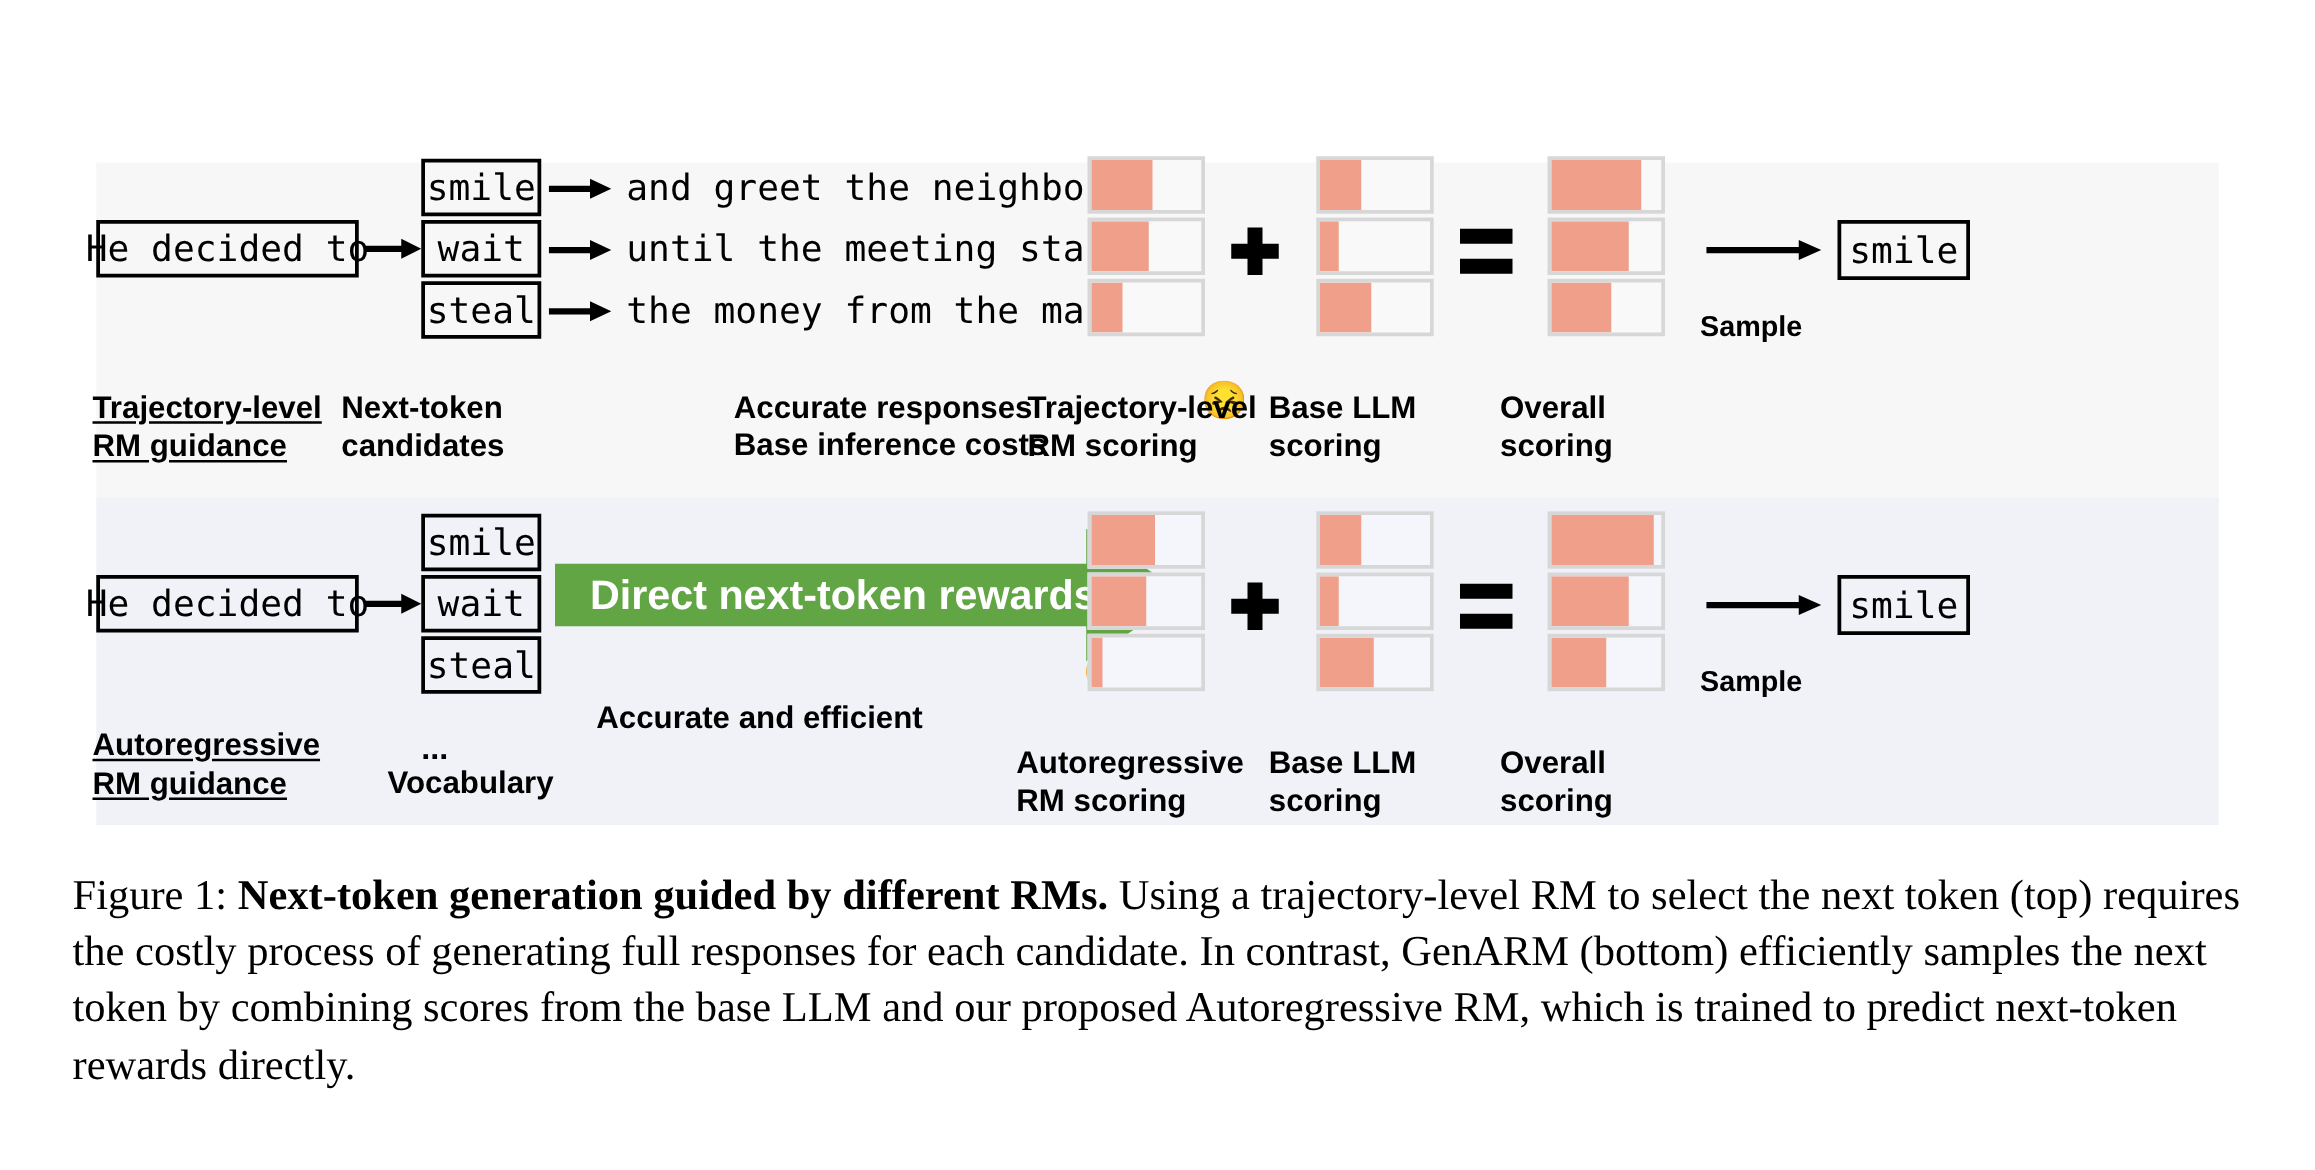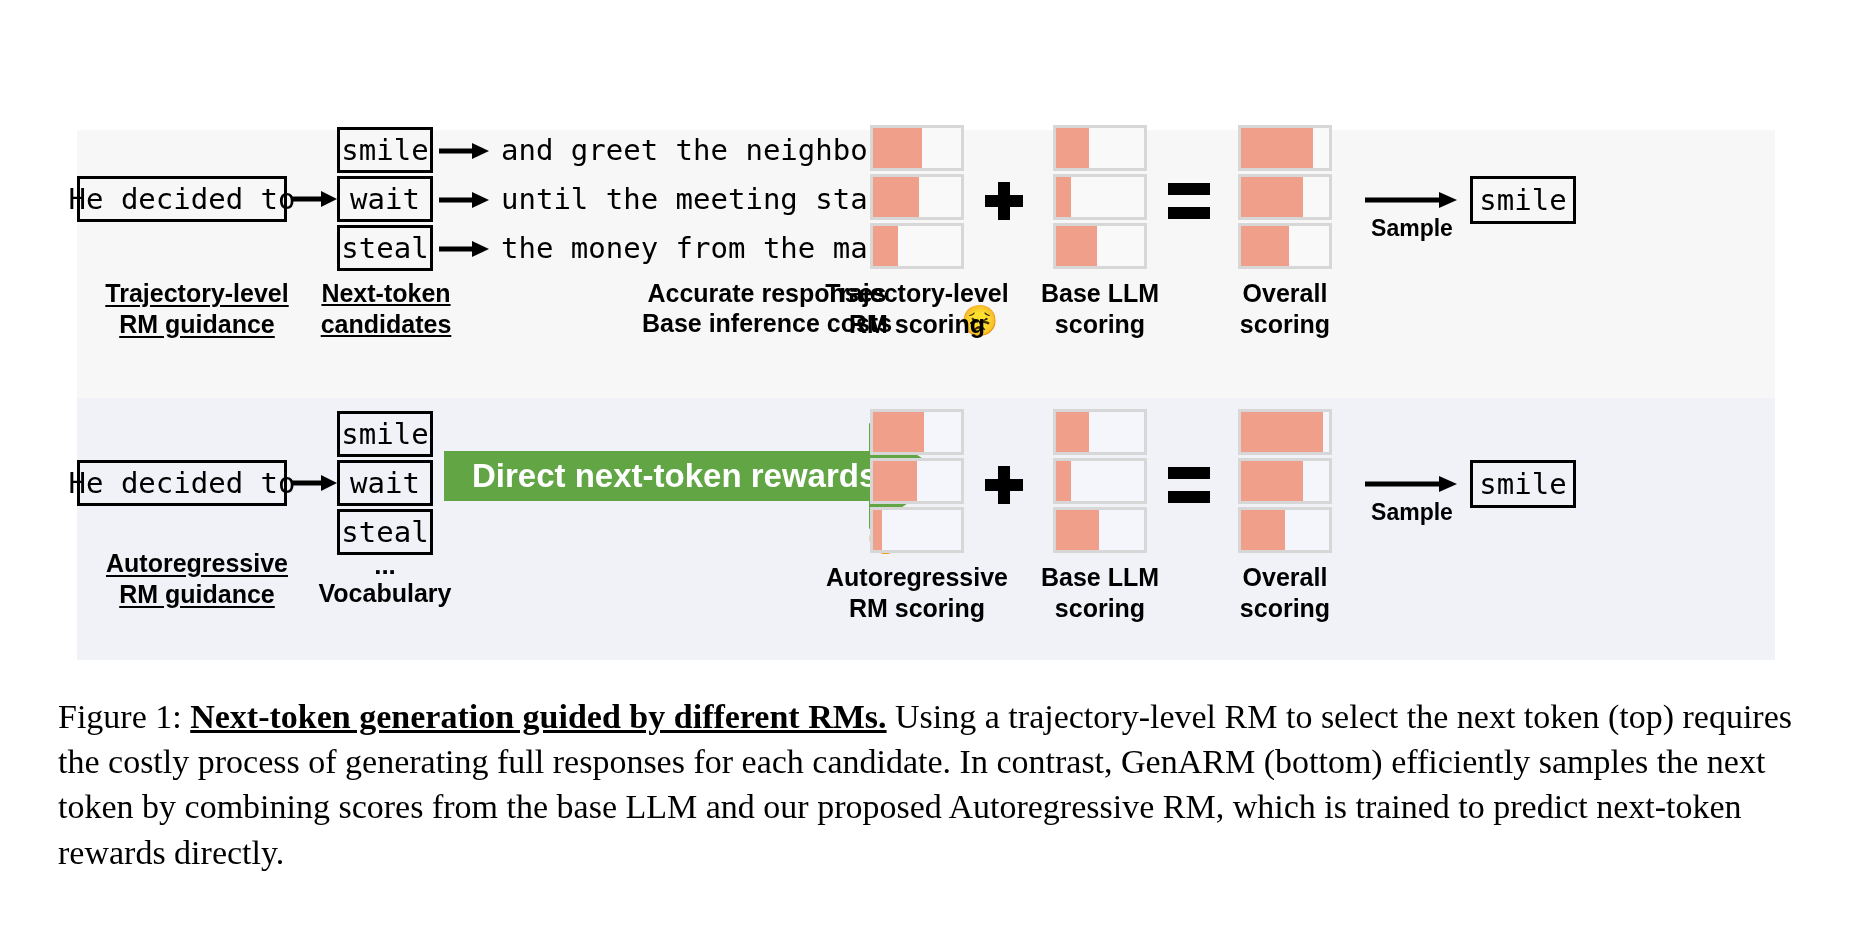--- a/index.html
+++ b/index.html
@@ -49,23 +49,24 @@
   .arrow { position: absolute; }
   .arrow svg { display: block; }
 
   
   .lbl {
     position: absolute;
     font-family: "Liberation Sans", sans-serif;
     font-weight: bold;
     font-size: 25px;
     color: #000;
-    text-align: center;
+    text-align: left;
     line-height: 1.22;
     white-space: pre-line;
+    margin-top: 33px;
   }
   .lbl.underline { text-decoration: underline; text-underline-offset: 3px; }
 
   
   .barwrap { position: absolute; }
   .bar {
     position: relative;
     width: 100%;
     height: 100%;
     background: #f9f9f9;
@@ -105,21 +106,21 @@
     position: absolute;
     left: 58px;
     top: 694px;
     width: 1740px;
     font-family: "Liberation Serif", "DejaVu Serif", serif;
     font-size: 34px;
     line-height: 1.33;
     color: #000;
     text-align: left;
   }
-  #caption b { font-weight: bold; text-decoration: underline; }
+  #caption b { font-weight: bold; }
 </style>
 </head>
 <body>
 
 <div id="root">
 
   <div class="panel" id="panel-top">
 
     <div class="mono-box" style="left:0px; top:46px; width:210px; height:46px;">He decided to</div>
 
@@ -157,21 +158,21 @@
     <div class="mono-plain" style="left:424px; top:55px;">until the meeting started.</div>
     <div class="mono-plain" style="left:424px; top:104px;">the money from the man.</div>
 
     <div class="lbl" style="left:510px; top:148px; width:360px;">Accurate responses</div>
     <div class="lbl" style="left:510px; top:178px; width:360px;">Base inference costs</div>
     <div class="emoji" style="left:884px; top:176px;">😣</div>
 
     <div class="lbl underline" style="left:-3px; top:148px; width:246px;">Trajectory-level
 RM guidance</div>
 
-    <div class="lbl" style="left:196px; top:148px; width:226px;text-decoration:underline;">Next-token
+    <div class="lbl" style="left:196px; top:148px; width:226px;">Next-token
 candidates</div>
 
     <div class="barwrap" style="left:793px; top:-5px; width:94px; height:46px;">
       <div class="bar">
           <div class="fill" style="width:56%"></div>
         </div>
     </div>
     <div class="barwrap" style="left:793px; top:44px; width:94px; height:46px;">
       <div class="bar">
           <div class="fill" style="width:52%"></div>
@@ -262,20 +263,21 @@
     <div class="lbl underline" style="left:-3px; top:150px; width:246px;">Autoregressive
 RM guidance</div>
 
     <div class="green-arrow" style="left:367px; top:25px; width:505px; height:106px;padding-left:43px;">
       <svg width="505" height="106" viewBox="0 0 505 106" style="position:absolute;left:0;top:0;">
         <polygon points="0,28 425,28 425,0 505,53 425,106 425,78 0,78" fill="#62a544"></polygon>
       </svg>
       <div class="grn-text">Direct next-token rewards</div>
     </div>
 
+    <div class="lbl" style="left:400px; top:128px; width:380px;">Accurate and efficient</div>
     <div class="emoji" style="left:790px; top:126px;">😀</div>
 
     <div class="barwrap" style="left:793px; top:11px; width:94px; height:46px;">
       <div class="bar">
           <div class="fill" style="width:58%"></div>
         </div>
     </div>
     <div class="barwrap" style="left:793px; top:60px; width:94px; height:46px;">
       <div class="bar">
           <div class="fill" style="width:50%"></div>

